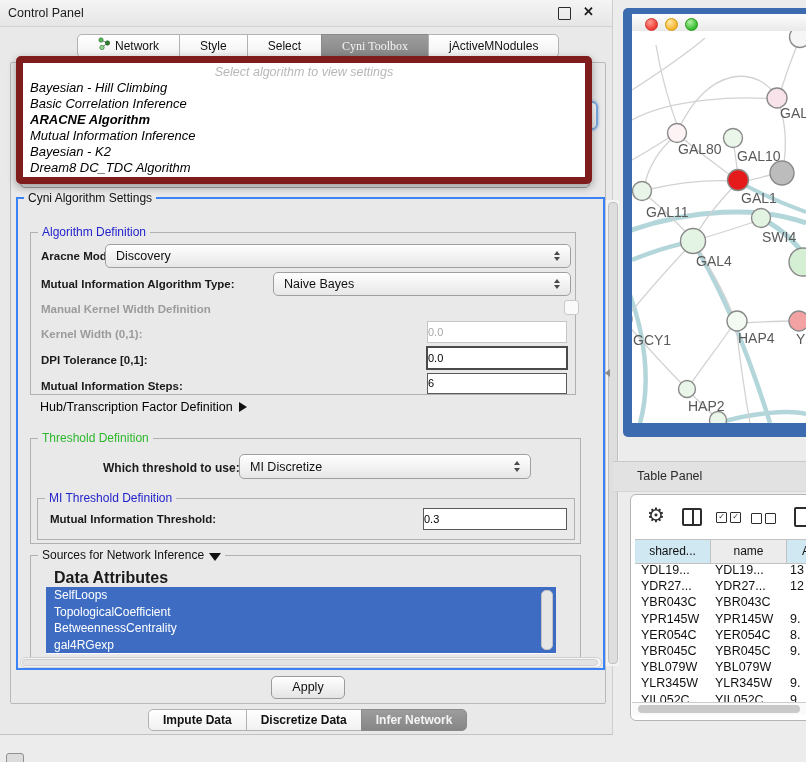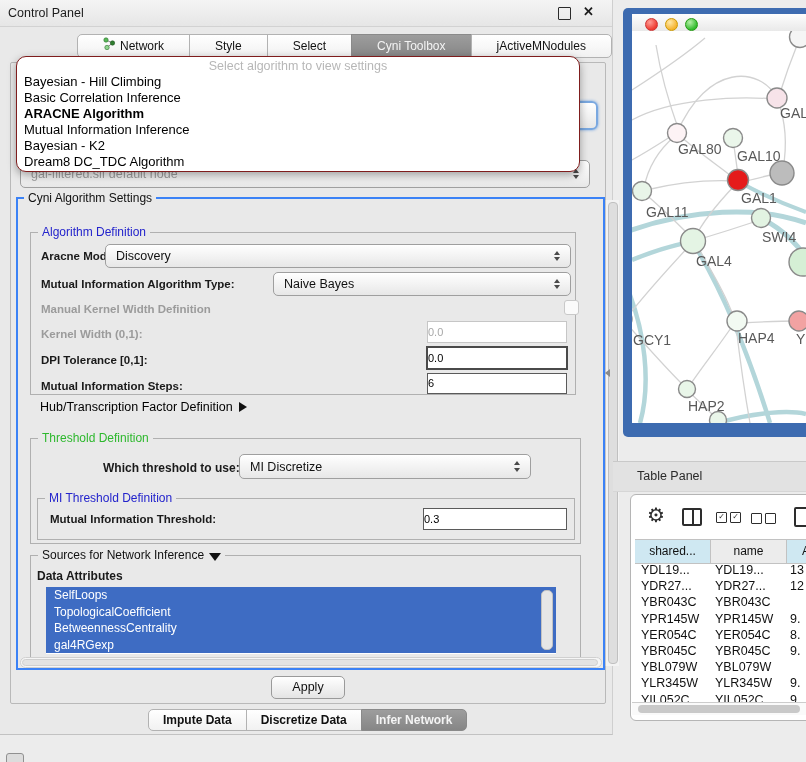--- a/index.html
+++ b/index.html
@@ -12,44 +12,44 @@
                  border-right:1px solid #cfcfcf;border-bottom:1px solid #c2c2c2;}
   #cp-titlebar{left:0;top:0;width:612px;height:26px;background:linear-gradient(#f4f4f4,#e6e6e6);
                border-bottom:1px solid #d2d2d2;}
   #cp-title{left:8px;top:6px;font-size:12.5px;color:#1c1c1c;}
   #cp-float{left:558px;top:7px;width:11px;height:11px;border:1.5px solid #2b2b2b;border-radius:1px;background:transparent;}
   #cp-close{left:583px;top:4px;font-size:13px;font-weight:bold;color:#1c1c1c;}
 
   
   #top-tabs{left:77px;top:34px;display:flex;}
   .ttab{height:22px;line-height:22px;border:1px solid #b2b2b2;background:linear-gradient(#ffffff,#f1f1f1);
-        padding:0 25px;font-size:12px;margin-left:-1px;white-space:nowrap;display:flex;align-items:center;gap:4px;}
+        padding:0 20px;font-size:12px;margin-left:-1px;white-space:nowrap;display:flex;align-items:center;gap:4px;}
   .ttab:first-child{border-radius:5px 0 0 5px;margin-left:0;}
   .ttab:last-child{border-radius:0 5px 5px 0;}
-  .ttab.sel{background:linear-gradient(#9d9d9d,#868686);color:#f4f4f4;border-color:#8a8a8a;}
+  .ttab.sel{background:linear-gradient(#9d9d9d,#868686);color:#f4f4f4;border-color:#8a8a8a;font-family:Liberation Serif, serif;}
 
   
   #content-panel{left:10px;top:62px;width:594px;height:640px;border:1px solid #b9b9b9;border-radius:2px;background:#e9e9e9;}
 
   
   .combo{position:absolute;background:linear-gradient(#ffffff,#e7e7e7);border:1px solid #9f9f9f;border-radius:5px;
          box-shadow:inset 0 1px 0 #fff;display:flex;align-items:center;}
   .combo-text{flex:1;font-size:12.5px;padding-left:10px;color:#111;white-space:nowrap;overflow:hidden;}
   .stepper{width:16px;display:flex;flex-direction:column;align-items:center;margin-right:5px;}
   .stepper i{display:block;width:0;height:0;border-left:3.5px solid transparent;border-right:3.5px solid transparent;}
   .stepper .up{border-bottom:4.5px solid #4a4a4a;margin-bottom:2.5px;}
   .stepper .dn{border-top:4.5px solid #4a4a4a;}
   #net-combo{left:20px;top:160px;width:568px;height:26px;z-index:1;}
   #net-combo .combo-text{color:#9e9e9e;}
   #inference-combo-sliver{left:566px;top:101px;width:28px;height:25px;border:2px solid #7aa8e0;border-radius:6px;
        background:linear-gradient(#fff,#e7e7e7);box-shadow:0 0 3px #6b9fe0;z-index:1;}
 
   
-  #algo-popup{left:16px;top:56px;width:562px;height:114px;background:#fff;border:1px solid #7f1d1d;border-radius:10px;
-              box-shadow:0 3px 8px rgba(0,0,0,.35);z-index:5;}
+  #algo-popup{left:16px;top:56px;width:562px;height:114px;background:#fff;border:7px solid #7f1d1d;border-radius:5px;
+              box-shadow:0 3px 8px rgba(0,0,0,.35);z-index:5;font-style:italic;}
   #popup-placeholder{left:0;top:2px;width:100%;text-align:center;font-size:12.5px;color:#b7b7b7;}
   .popup-item{position:absolute;left:4px;width:550px;height:16px;line-height:16px;font-size:13px;color:#000;padding-left:3px;}
   .popup-item.bold{font-weight:bold;}
 
   
   #settings-panel{left:16px;top:197px;width:585px;height:469px;border:2px solid #3b82f6;background:#e9e9e9;}
   .grp{position:absolute;border:1px solid #b0b0b0;}
   .grp-title{position:absolute;top:-8px;left:7px;background:#e9e9e9;padding:0 4px;font-size:12px;white-space:nowrap;}
   .blue{color:#2323cc;} .green{color:#2db82d;}
   .lbl{position:absolute;font-size:11.5px;font-weight:bold;color:#1a1a1a;white-space:nowrap;}
@@ -239,21 +239,21 @@
 
         <div class="grp" style="left:6px;top:59px;width:536px;height:40px;">
           <span class="grp-title blue">MI Threshold Definition</span>
           <span class="lbl" style="left:12px;top:14px;">Mutual Information Threshold:</span>
           <div class="fld" style="left:385px;top:9px;width:142px;height:20px;line-height:20px;border:1px solid #5a5a5a;">0.3</div>
         </div>
       </div>
 
       <div class="grp" style="left:12px;top:356px;width:549px;height:101px;border-bottom:none;">
         <span class="grp-title"><span>Sources for Network Inference</span><span class="tri-down"></span></span>
-        <span class="lbl" style="left:6px;top:13px;font-size:12px;">Data Attributes</span>
+        <span class="lbl" style="left:23px;top:13px;font-size:16px;">Data Attributes</span>
       </div>
 
       <div id="attr-list" class="abs">
         <div class="attr-item">SelfLoops</div>
         <div class="attr-item">TopologicalCoefficient</div>
         <div class="attr-item">BetweennessCentrality</div>
         <div class="attr-item">gal4RGexp</div>
         <div id="attr-scroll-thumb" class="abs"></div>
       </div>
 

